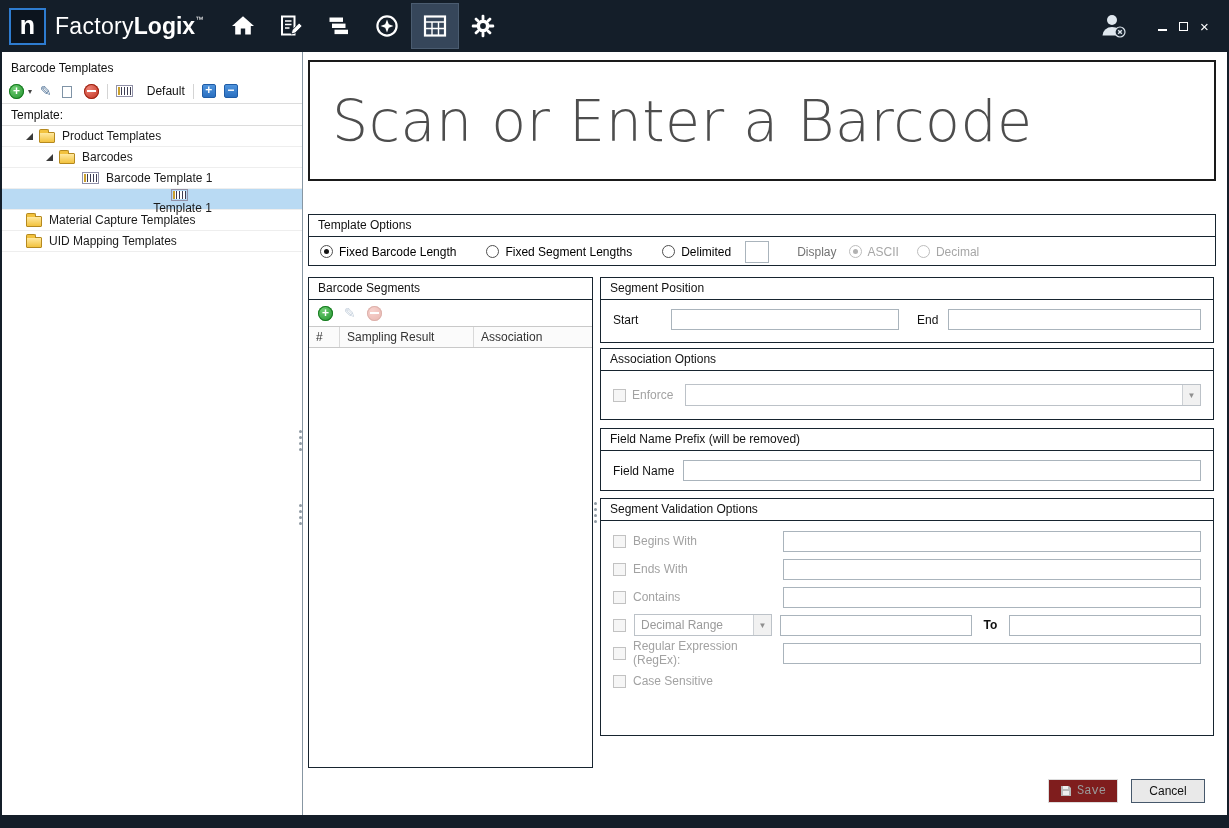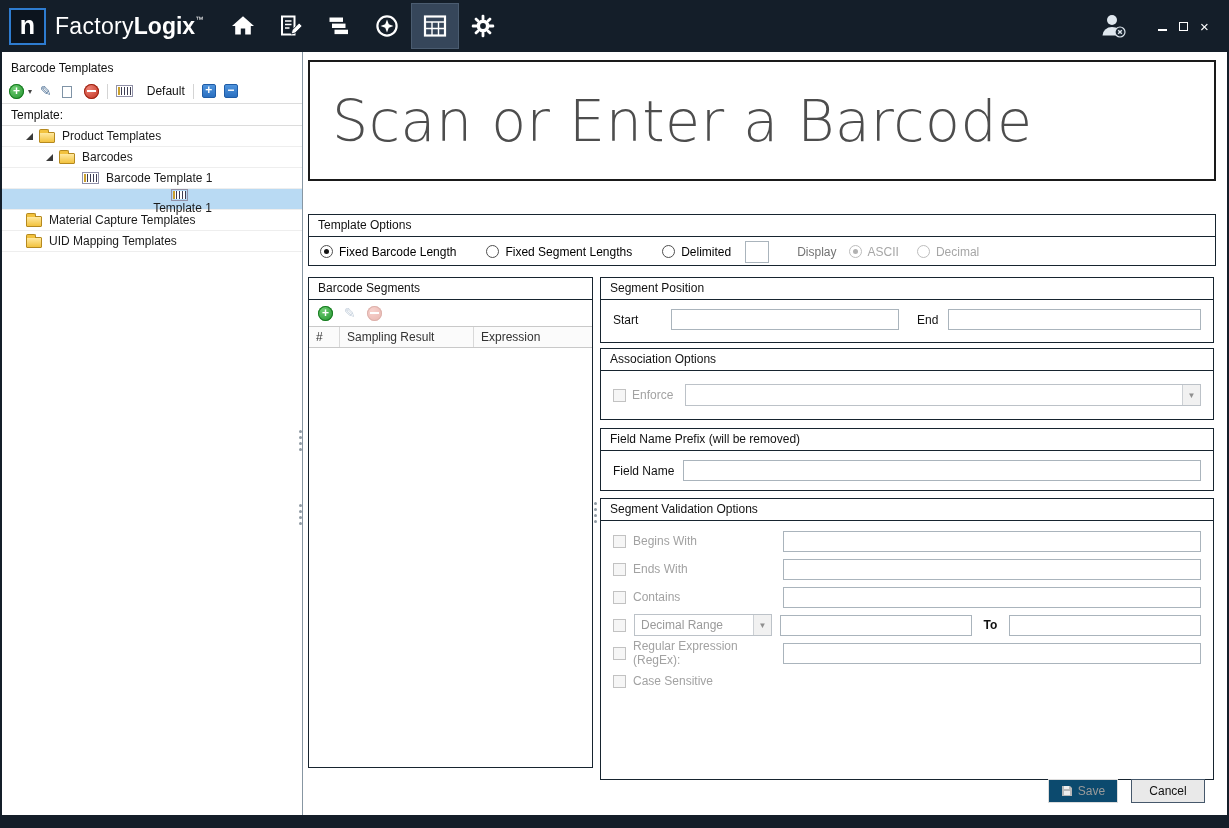--- a/index.html
+++ b/index.html
@@ -116,32 +116,32 @@
   .combo { height:22px; border:1px solid #bcc2c8; background:#fff; display:flex; overflow:hidden; }
   .combo .val { flex:1; font-size:12px; color:#9a9a9a; padding:3px 6px; white-space:nowrap; }
   .combo .arrow { width:18px; border-left:1px solid #ccd0d4; background:#f1f1f1; display:grid; place-items:center; color:#8f8f8f; font-size:8px; }
   .combo.grow { flex:1; }
 
   .g-fieldpre { left:296px; top:376px; width:614px; height:63px; }
   .fp-row { display:flex; align-items:center; padding:9px 12px 0; font-size:12px; }
   .fp-row .lab { width:70px; color:#111; }
   .fp-row .txt { flex:1; }
 
-  .g-segval { left:296px; top:446px; width:614px; height:282px; }
+  .g-segval { left:296px; top:446px; width:614px; height:238px; }
   .sv-body { padding-top:6px; }
   .sv-row { display:flex; align-items:center; height:28px; padding:0 12px; font-size:12px; }
   .sv-labelcol { width:170px; display:flex; align-items:center; gap:7px; flex:none; }
   .sv-row .txt { flex:1; }
   .combo-range { width:138px; margin-left:8px; flex:none; }
   .inp-range1 { flex:1; margin-left:8px; max-width:192px; }
   .to-lab { margin:0 12px; color:#111; font-weight:bold; }
 
   .footer { position:absolute; top:727px; left:0; width:100%; display:flex; justify-content:flex-end; gap:13px; padding-right:22px; }
   .btn { height:24px; font:12px "Liberation Sans",sans-serif; display:flex; align-items:center; justify-content:center; gap:5px; cursor:pointer; }
-  .btn-save { width:70px; background:#0c4a6e; border:1px solid #dcdcdc; color:#9a9a9a; }
+  .btn-save { width:70px; background:#7f1d1d; border:1px solid #dcdcdc; color:#9a9a9a;font-family:Liberation Mono, monospace; }
   .btn-cancel { width:74px; background:#e9e9e9; border:1px solid #46586b; color:#111; }
 </style>
 </head>
 <body>
 
 <div class="window">
 
   <div class="titlebar">
     <div class="logo-box">
       <span class="logo-n">n</span>
@@ -312,21 +312,21 @@
       <div class="group g-segments">
         <div class="group-title">Barcode Segments</div>
         <div class="seg-toolbar">
           <span class="icon-add"></span>
           <span class="icon-edit disabled-icon">✎</span>
           <span class="icon-remove disabled-icon"></span>
         </div>
         <div class="seg-header">
           <span class="col c1">#</span>
           <span class="col c2">Sampling Result</span>
-          <span class="col c3">Expression</span>
+          <span class="col c3">Association</span>
         </div>
         <div class="seg-body"></div>
       </div>
 
       <div class="split-dots" style="left:290px; top:450px">
           <i></i>
           <i></i>
           <i></i>
           <i></i>
         </div>

